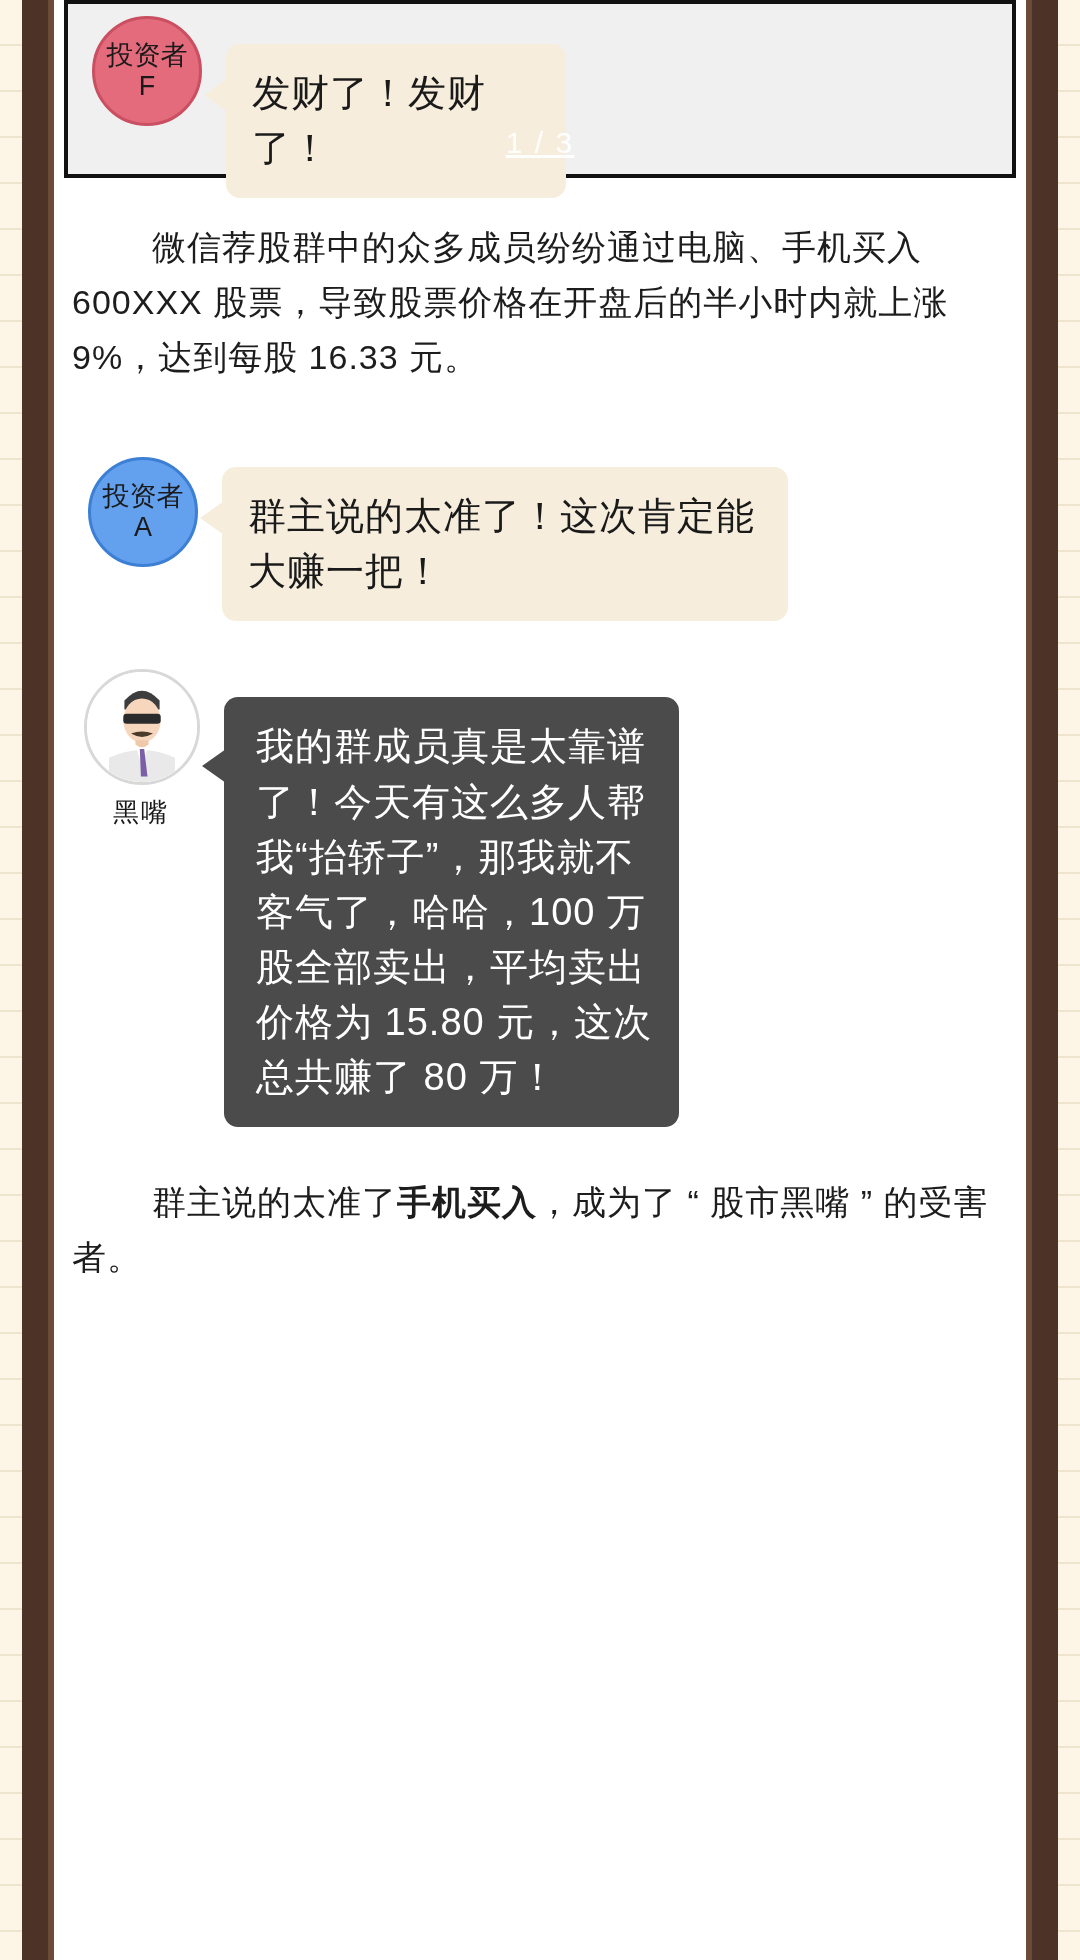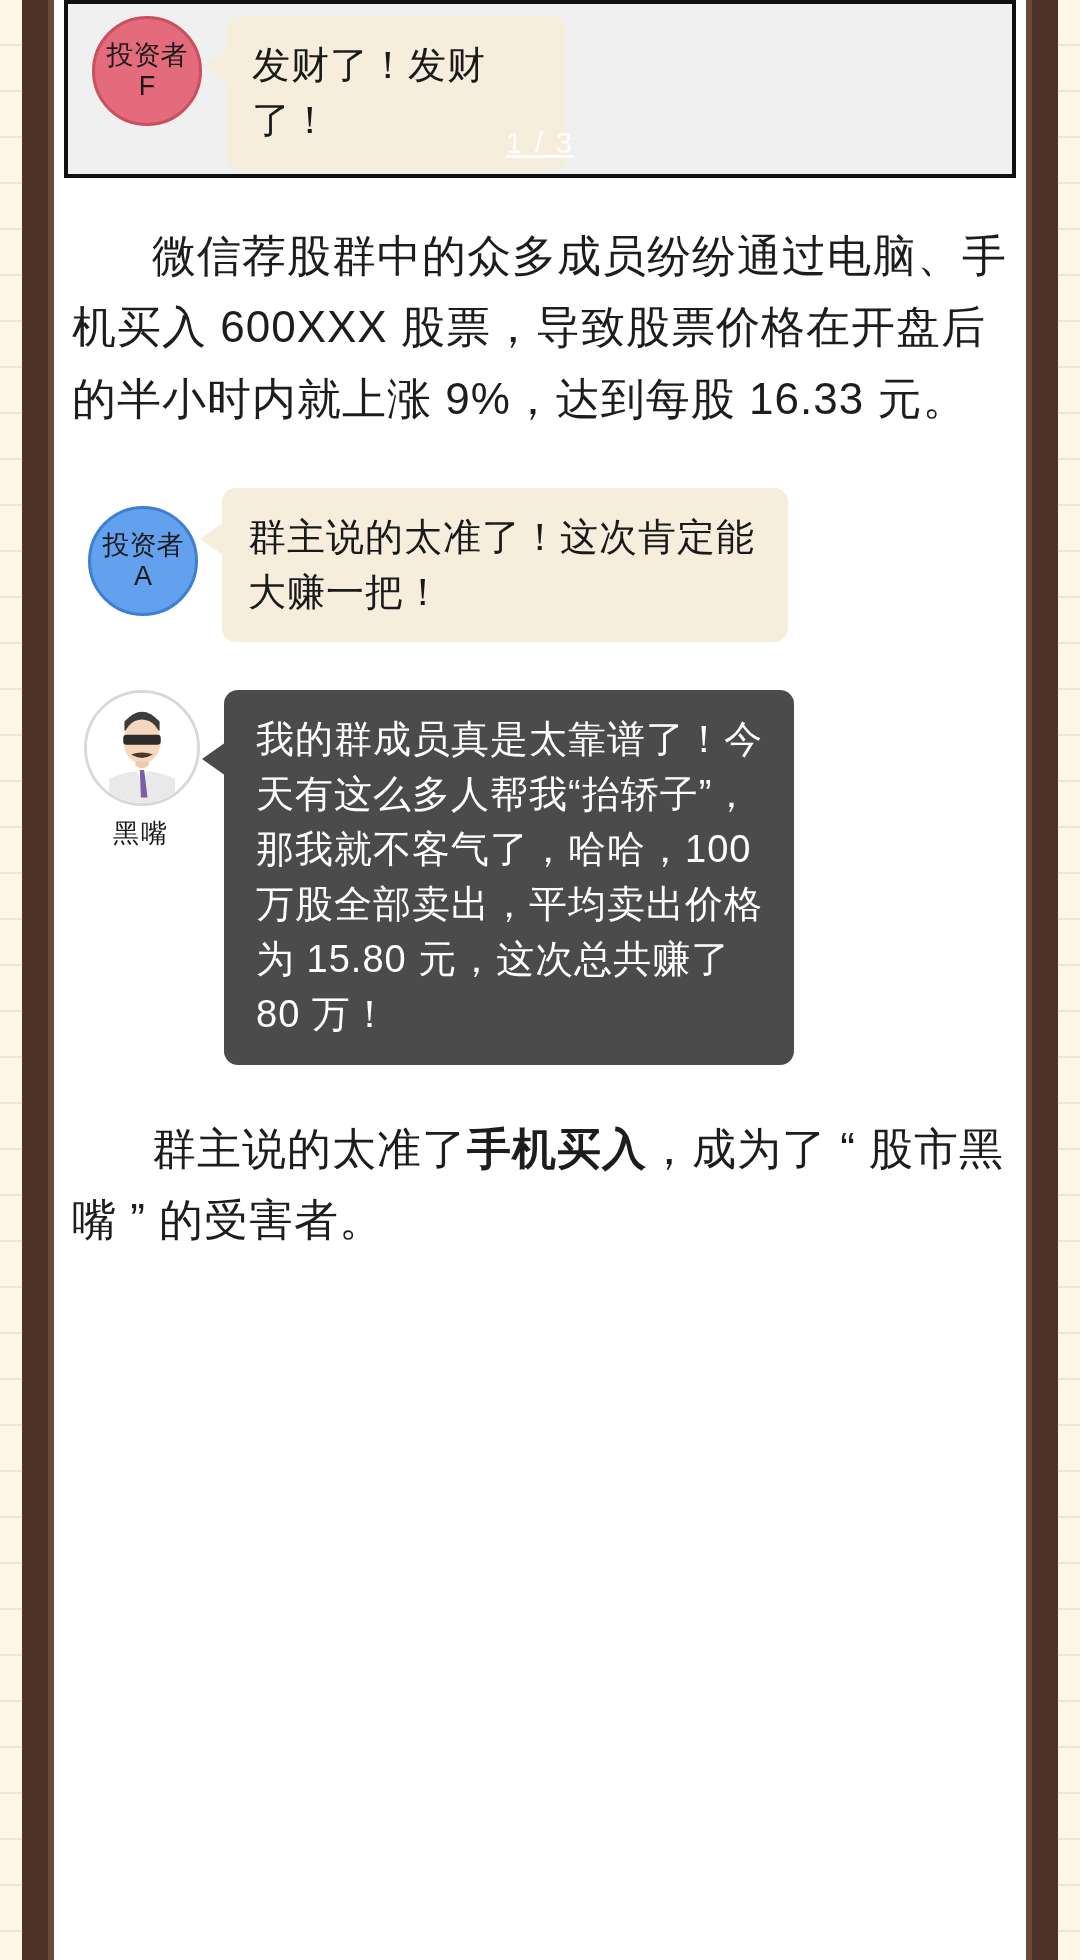--- a/index.html
+++ b/index.html
@@ -103,20 +103,21 @@
     align-items: flex-start;
   }
   .bubble {
     position: relative;
     border-radius: 14px;
     padding: 22px 26px;
     font-size: 38px;
     line-height: 1.45;
     letter-spacing: 1px;
     box-sizing: border-box;
+    margin-top: 28px;
   }
   .bubble.cream {
     background: #f6eddc;
     color: #1a1a1a;
   }
   .bubble.dark {
     background: #4b4b4b;
     color: #ffffff;
   }
   .bubble .tail {
@@ -128,21 +129,21 @@
     border-bottom: 17px solid transparent;
     border-right: 24px solid #f6eddc;
   }
   .bubble.dark .tail {
     border-right-color: #4b4b4b;
     top: 52px;
   }
 
   
   .para {
-    font-size: 44px;
+    font-size: 34px;
     line-height: 1.62;
     color: #1d1d1d;
     letter-spacing: 1px;
     text-indent: 80px;
     margin: 0;
   }
   .para b { font-weight: bold; }
 
   .sec { padding: 0 8px; }
 
@@ -215,21 +216,21 @@
             <path d="M48 70 L52 70 L55 95 L49 95 Z" fill="#7b5fa6"></path>
             <path d="M34 26 Q50 8 66 26 L66 34 L34 34 Z" fill="#3d3d3d"></path>
             <ellipse cx="50" cy="44" rx="17" ry="20" fill="#f6d7bd"></ellipse>
             <rect x="33" y="38" width="34" height="9" rx="3" fill="#2b2b2b"></rect>
             <path d="M40 56 Q50 52 60 56 Q50 62 40 56 Z" fill="#4a3b2a"></path>
             <path d="M44 66 Q50 71 56 66 L56 62 L44 62 Z" fill="#f0c9ab"></path>
           </svg>
         </div>
         <div class="av-caption">黑嘴</div>
       </div>
-      <div class="bubble dark" style="margin-left:26px; width:570px;padding-left:32px;">
+      <div class="bubble dark" style="margin-left:26px; width:455px;padding-left:32px;">
         <span class="tail"></span>
         <span>我的群成员真是太靠谱了！今天有这么多人帮我“抬轿子”，那我就不客气了，哈哈，100 万股全部卖出，平均卖出价格为 15.80 元，这次总共赚了 80 万！</span>
       </div>
     </div>
 
     <div class="sec" style="margin-top:48px;">
       <p class="para"><span>群主说的太准了</span><b>手机买入</b><span>，成为了 “ 股市黑嘴 ” 的受害者。</span></p>
     </div>
 
   </div>

